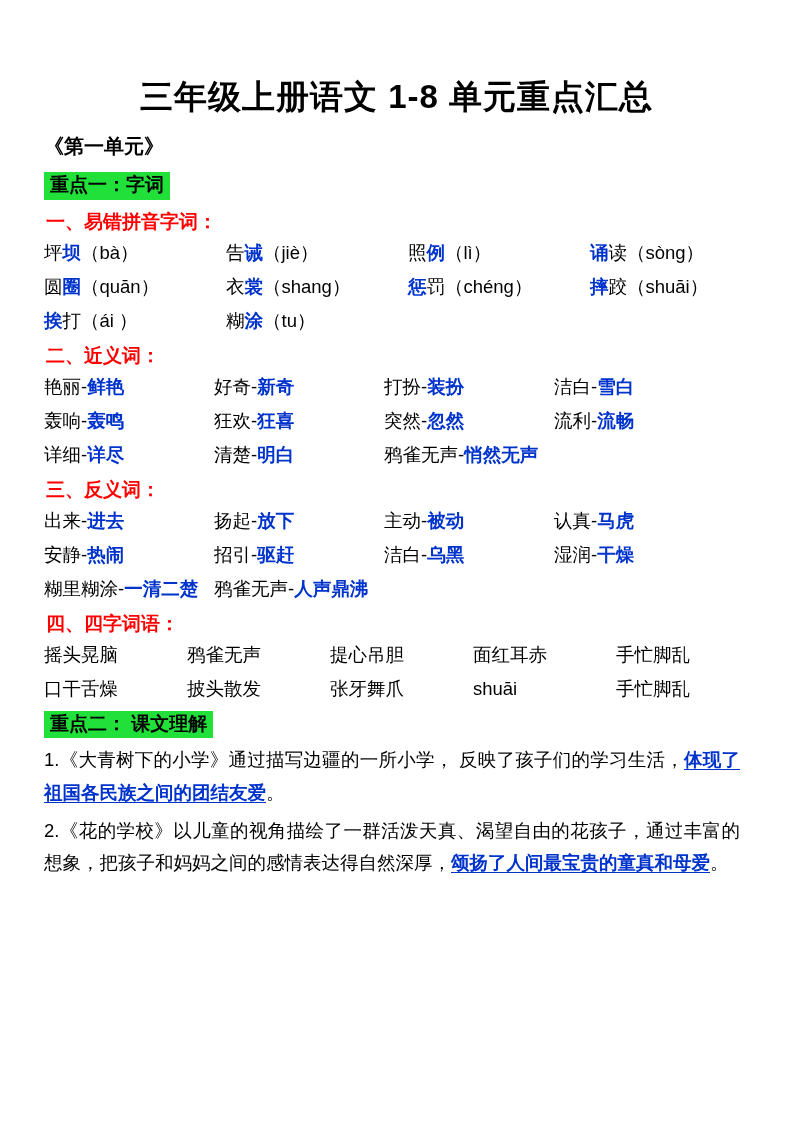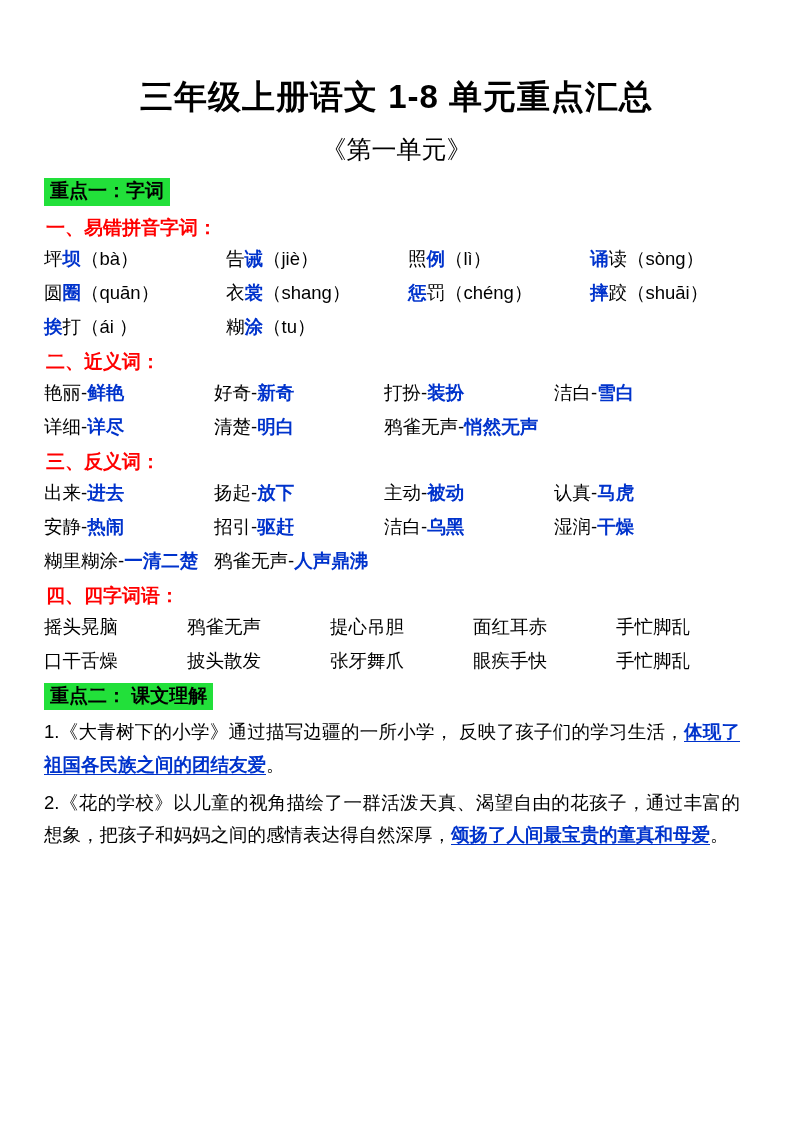--- a/index.html
+++ b/index.html
@@ -23,23 +23,23 @@
   }
   .doc-title {
     text-align: center;
     font-size: 33px;
     font-weight: bold;
     letter-spacing: 1px;
     margin: 0 0 16px 0;
     line-height: 1.25;
   }
   .unit-title {
-    text-align: center;
-    font-size: 25px;
-    font-weight: normal;
+    text-align: left;
+    font-size: 20px;
+    font-weight: bold;
     margin: 0 0 12px 0;
   }
   .hl-green {
     background: #22e03a;
     display: inline-block;
     padding: 1px 6px 2px 6px;
     font-size: 19px;
     font-weight: bold;
     color: #000;
     line-height: 1.3;
@@ -124,20 +124,26 @@
 
   <div class="section-head">二、近义词：</div>
 
   <div class="row four-row">
     <span class="cell"><span class="black">艳丽-</span><span class="blue">鲜艳</span></span>
     <span class="cell"><span class="black">好奇-</span><span class="blue">新奇</span></span>
     <span class="cell"><span class="black">打扮-</span><span class="blue">装扮</span></span>
     <span class="cell"><span class="black">洁白-</span><span class="blue">雪白</span></span>
   </div>
 
+  <div class="row four-row">
+    <span class="cell"><span class="black">轰响-</span><span class="blue">轰鸣</span></span>
+    <span class="cell"><span class="black">狂欢-</span><span class="blue">狂喜</span></span>
+    <span class="cell"><span class="black">突然-</span><span class="blue">忽然</span></span>
+    <span class="cell"><span class="black">流利-</span><span class="blue">流畅</span></span>
+  </div>
 
   <div class="row four-row">
     <span class="cell"><span class="black">详细-</span><span class="blue">详尽</span></span>
     <span class="cell"><span class="black">清楚-</span><span class="blue">明白</span></span>
     <span class="cell"><span class="black">鸦雀无声-</span><span class="blue">悄然无声</span></span>
   </div>
 
   <div class="section-head">三、反义词：</div>
 
   <div class="row four-row">
@@ -166,21 +172,21 @@
     <span class="cell">鸦雀无声</span>
     <span class="cell">提心吊胆</span>
     <span class="cell">面红耳赤</span>
     <span class="cell">手忙脚乱</span>
   </div>
 
   <div class="row five-row">
     <span class="cell">口干舌燥</span>
     <span class="cell">披头散发</span>
     <span class="cell">张牙舞爪</span>
-    <span class="cell">眼疾手快</span>
+    <span class="cell">shuāi</span>
     <span class="cell">手忙脚乱</span>
   </div>
 
   <div class="blk2">
     <span class="hl-green">重点二： 课文理解</span>
   </div>
 
   <div class="para">
     <span>1.</span><span>《大青树下的小学》通过描写边疆的一所小学， 反映了孩子们的学习生活，</span><span class="u-blue">体现了祖国各民族之间的团结友爱</span><span>。</span>
   </div>

